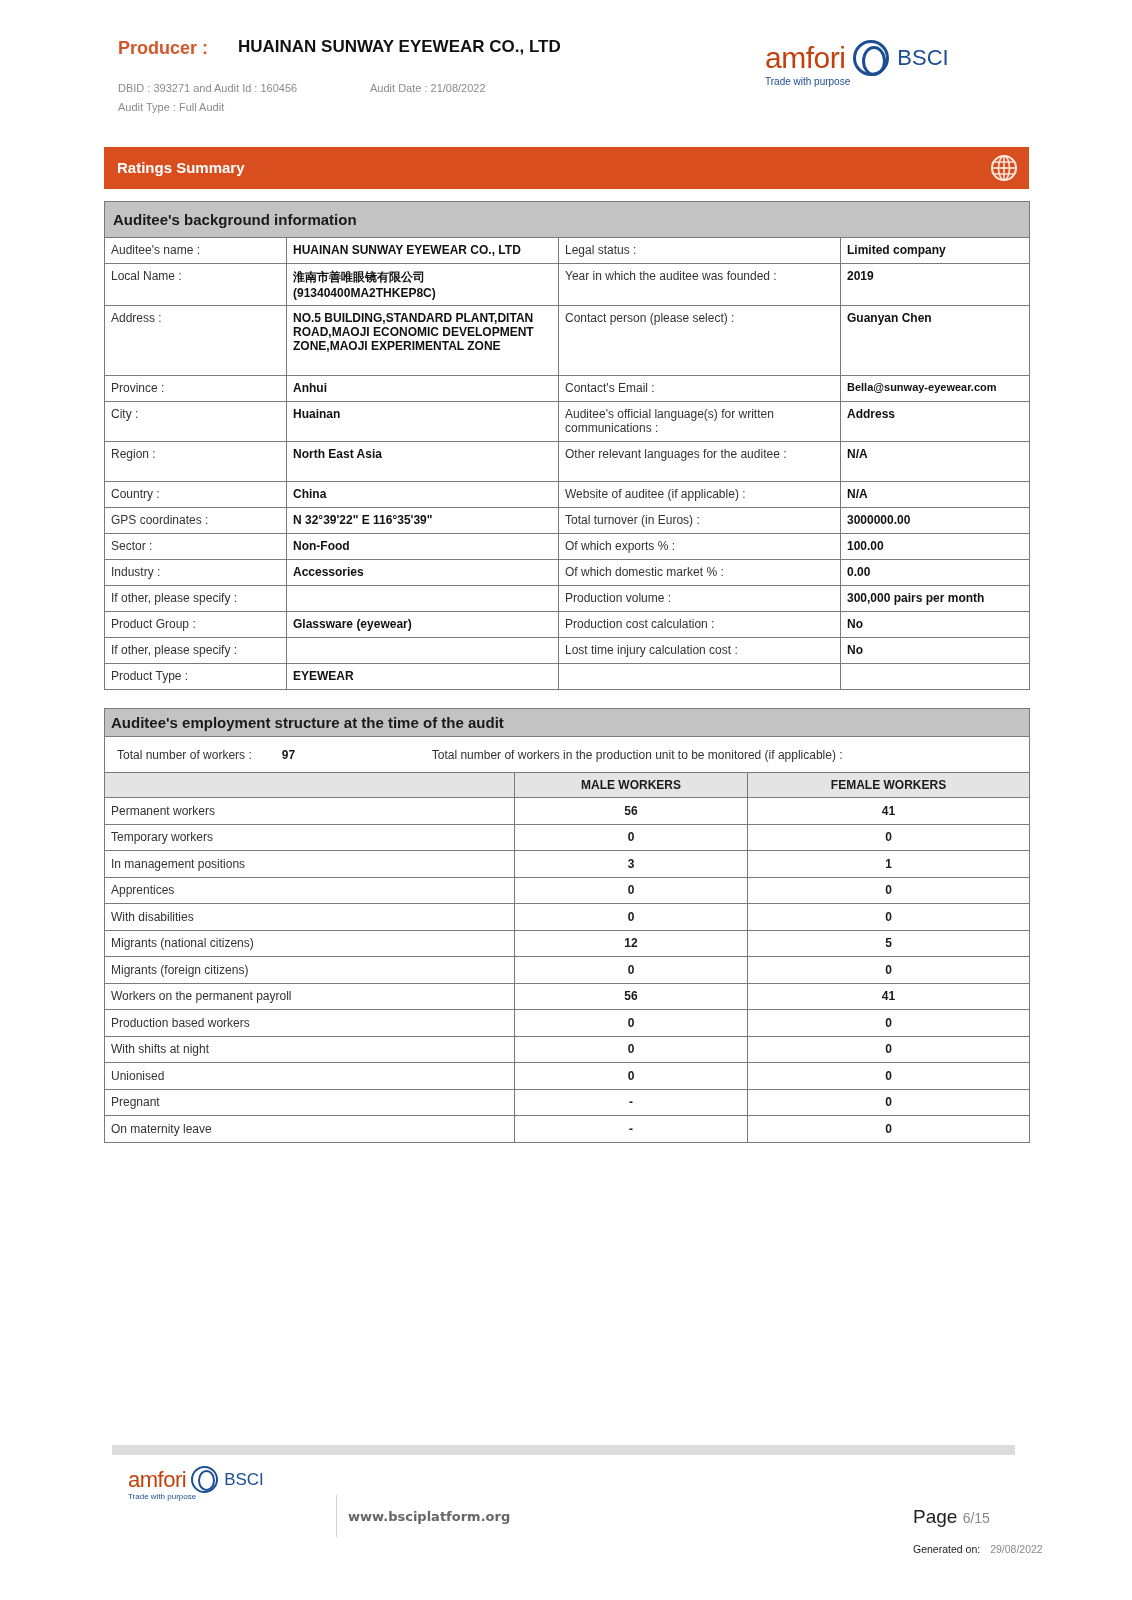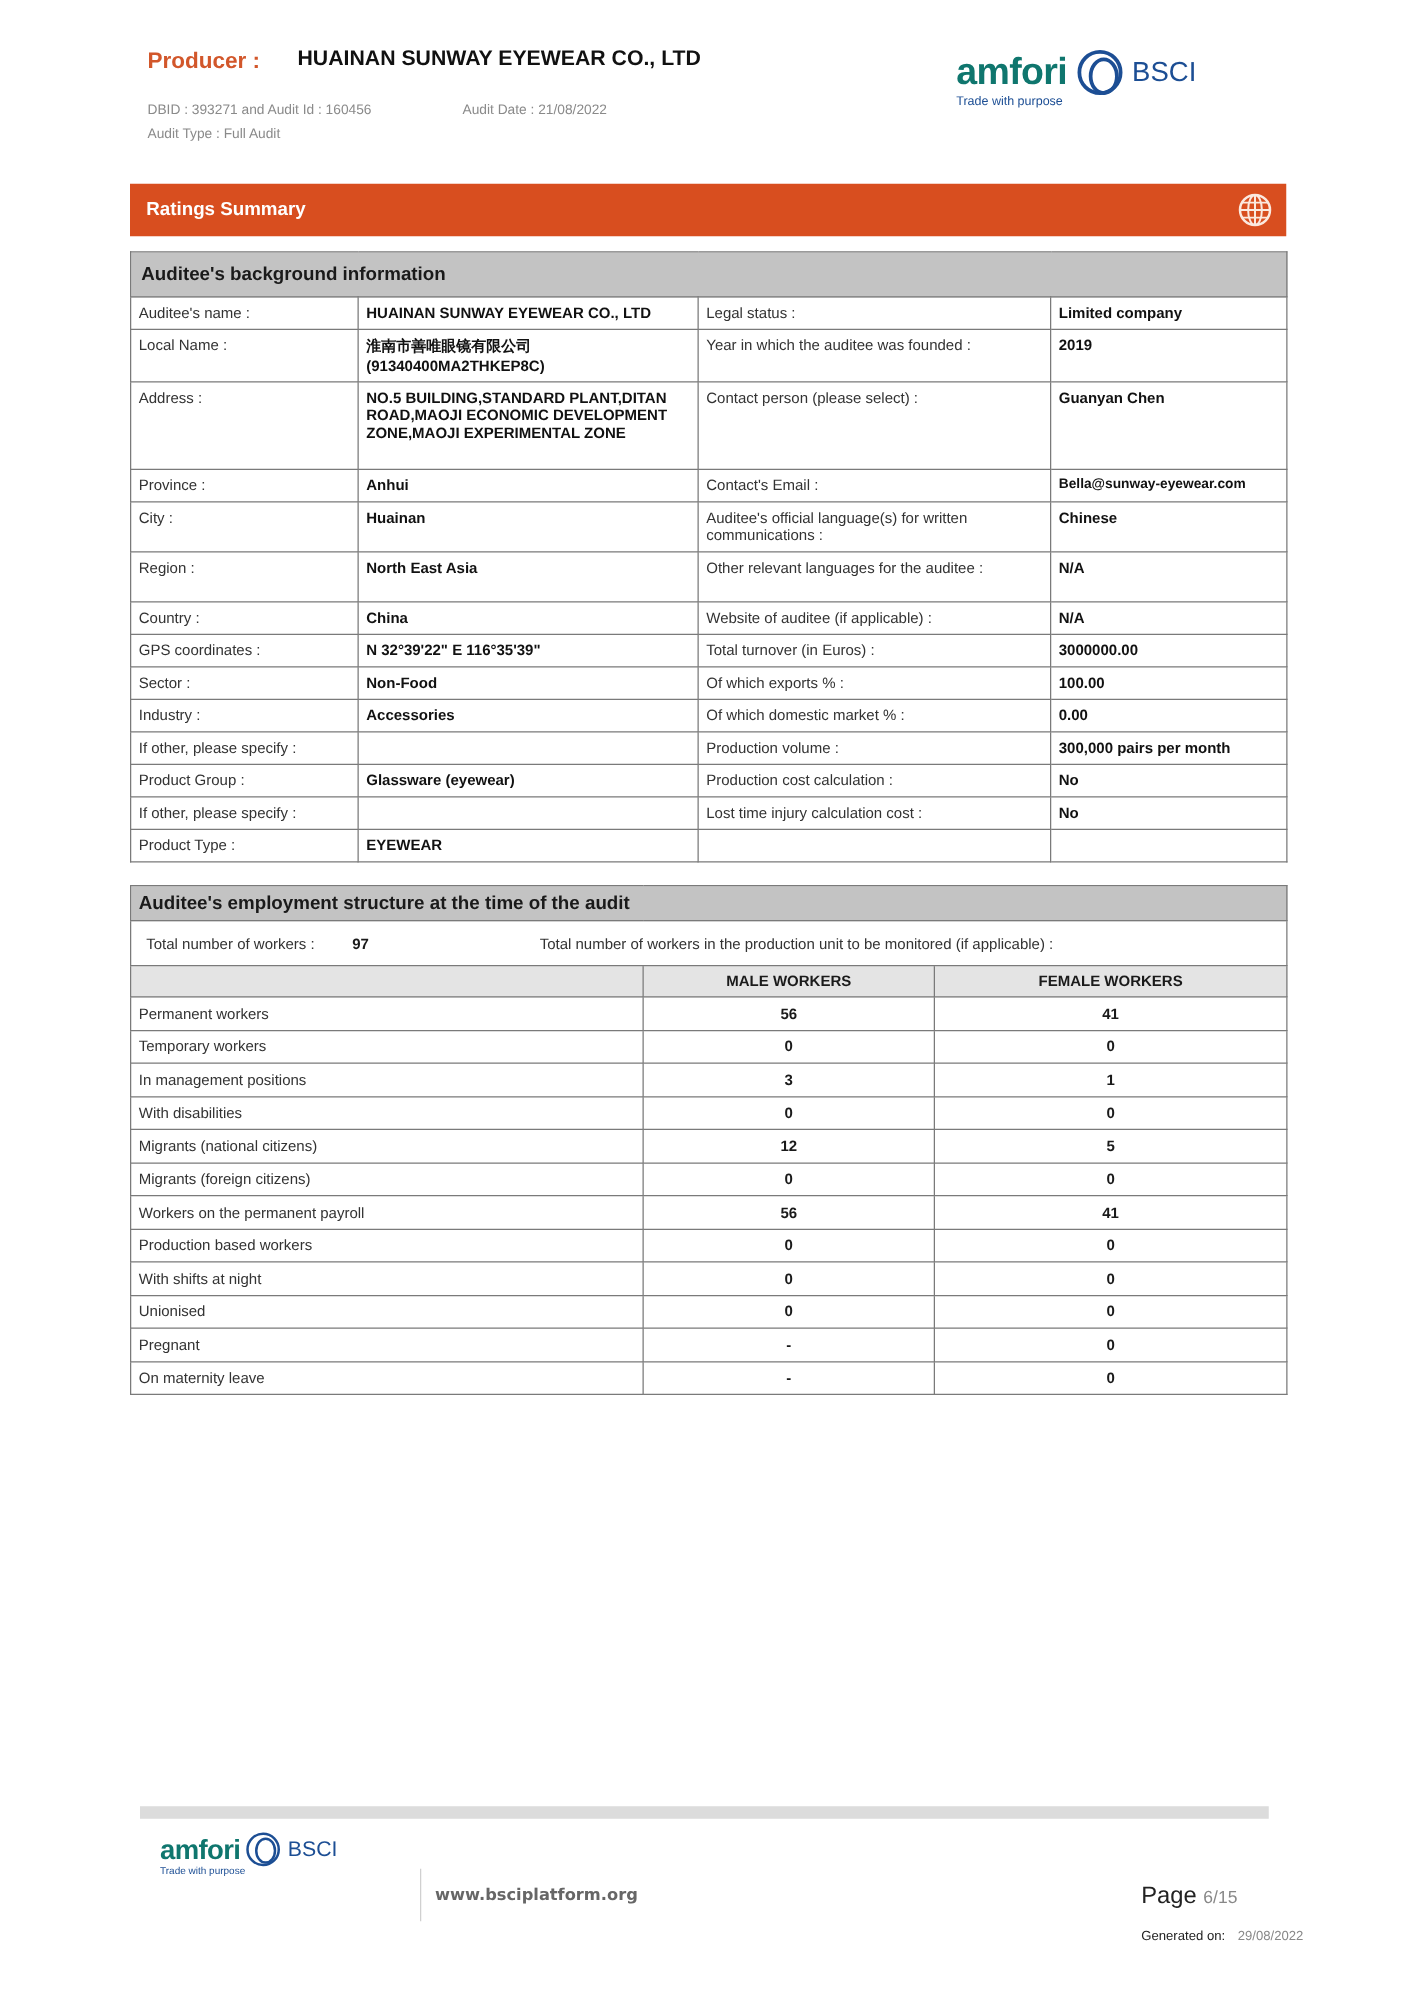--- a/index.html
+++ b/index.html
@@ -9,21 +9,21 @@
     
     .hdr { position: absolute; left: 118px; top: 38px; width: 520px; }
     .producer-label { position: absolute; left: 0; top: 0; color: #d2572b; font-size: 18px; font-weight: bold; }
     .producer-name { position: absolute; left: 120px; top: 0; width: 360px; font-size: 17px; font-weight: bold; line-height: 18px; color: #111; }
     .meta { position: absolute; font-size: 11px; color: #8a8a8a; }
     .meta.dbid { left: 0; top: 44px; }
     .meta.date { left: 252px; top: 44px; }
     .meta.type { left: 0; top: 63px; }
 
     .logo { position: absolute; display: flex; align-items: center; }
-    .logo .word { color: #0f766e; font-weight: bold; letter-spacing: -0.5px; }
+    .logo .word { color: #c2410c; font-weight: normal; letter-spacing: -0.5px; }
     .logo .ring { border: 3px solid #1c4e94; border-radius: 50%; position: relative; display: inline-block; }
     .logo .ring::after { content: ""; position: absolute; border: 3px solid #1c4e94; border-radius: 50%; }
     .logo .bsci { color: #1c4e94; }
     .logo .tag { position: absolute; color: #1c4e94; }
 
     .logo.top { left: 765px; top: 40px; }
     .logo.top .word { font-size: 30px; }
     .logo.top .ring { width: 36px; height: 36px; margin-left: 8px; }
     .logo.top .ring::after { left: 6px; top: 3px; width: 18px; height: 24px; }
     .logo.top .bsci { font-size: 22px; margin-left: 8px; }
@@ -133,21 +133,21 @@
       <tr style="height: 26px;">
         <td class="lbl">Province :</td>
         <td class="val">Anhui</td>
         <td class="lbl">Contact's Email :</td>
         <td class="val email">Bella@sunway-eyewear.com</td>
       </tr>
       <tr style="height: 40px;">
         <td class="lbl">City :</td>
         <td class="val">Huainan</td>
         <td class="lbl">Auditee's official language(s) for written communications :</td>
-        <td class="val">Chinese</td>
+        <td class="val">Address</td>
       </tr>
       <tr style="height: 40px;">
         <td class="lbl">Region :</td>
         <td class="val">North East Asia</td>
         <td class="lbl">Other relevant languages for the auditee :</td>
         <td class="val">N/A</td>
       </tr>
       <tr style="height: 26px;">
         <td class="lbl">Country :</td>
         <td class="val">China</td>
@@ -234,20 +234,25 @@
         <td class="lbl">Temporary workers</td>
         <td class="num">0</td>
         <td class="num">0</td>
       </tr>
       <tr>
         <td class="lbl">In management positions</td>
         <td class="num">3</td>
         <td class="num">1</td>
       </tr>
       <tr>
+        <td class="lbl">Apprentices</td>
+        <td class="num">0</td>
+        <td class="num">0</td>
+      </tr>
+      <tr>
         <td class="lbl">With disabilities</td>
         <td class="num">0</td>
         <td class="num">0</td>
       </tr>
       <tr>
         <td class="lbl">Migrants (national citizens)</td>
         <td class="num">12</td>
         <td class="num">5</td>
       </tr>
       <tr>

